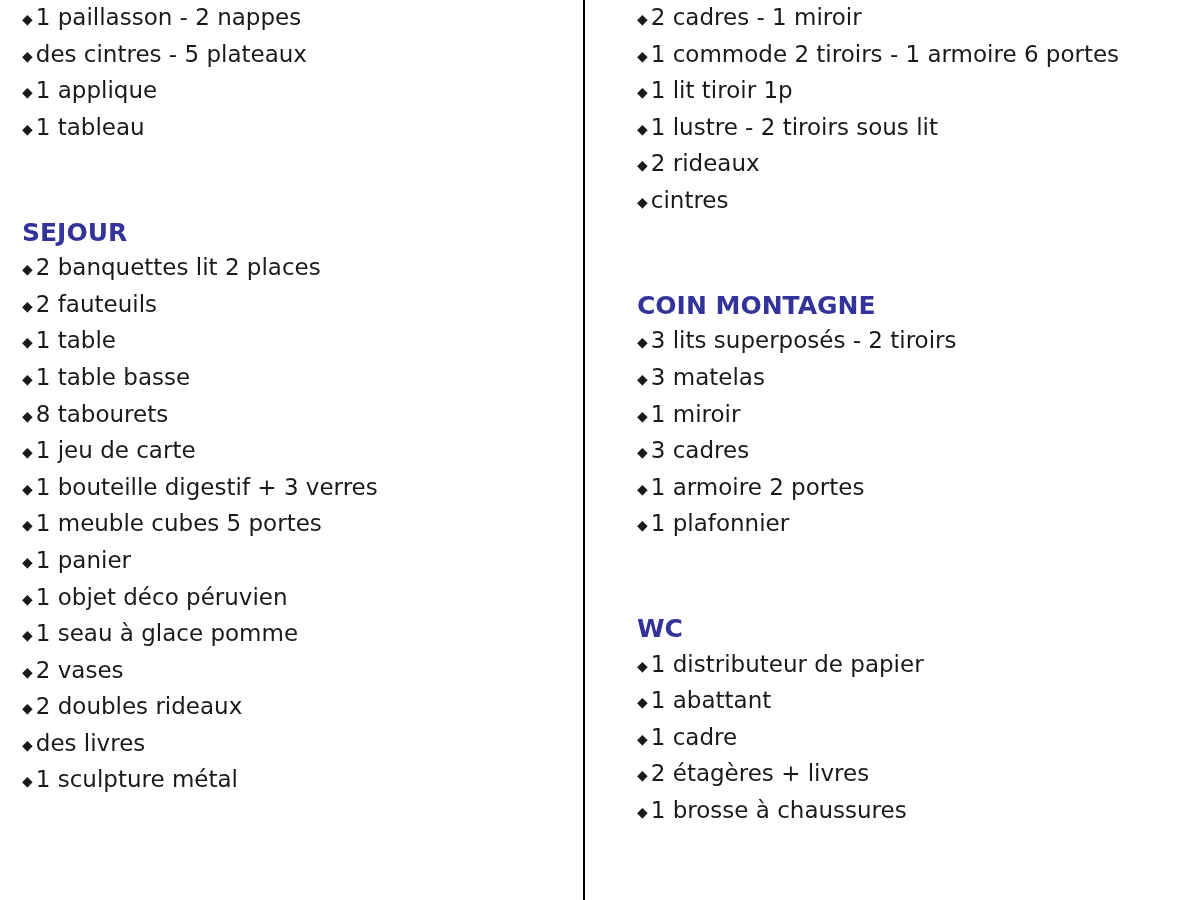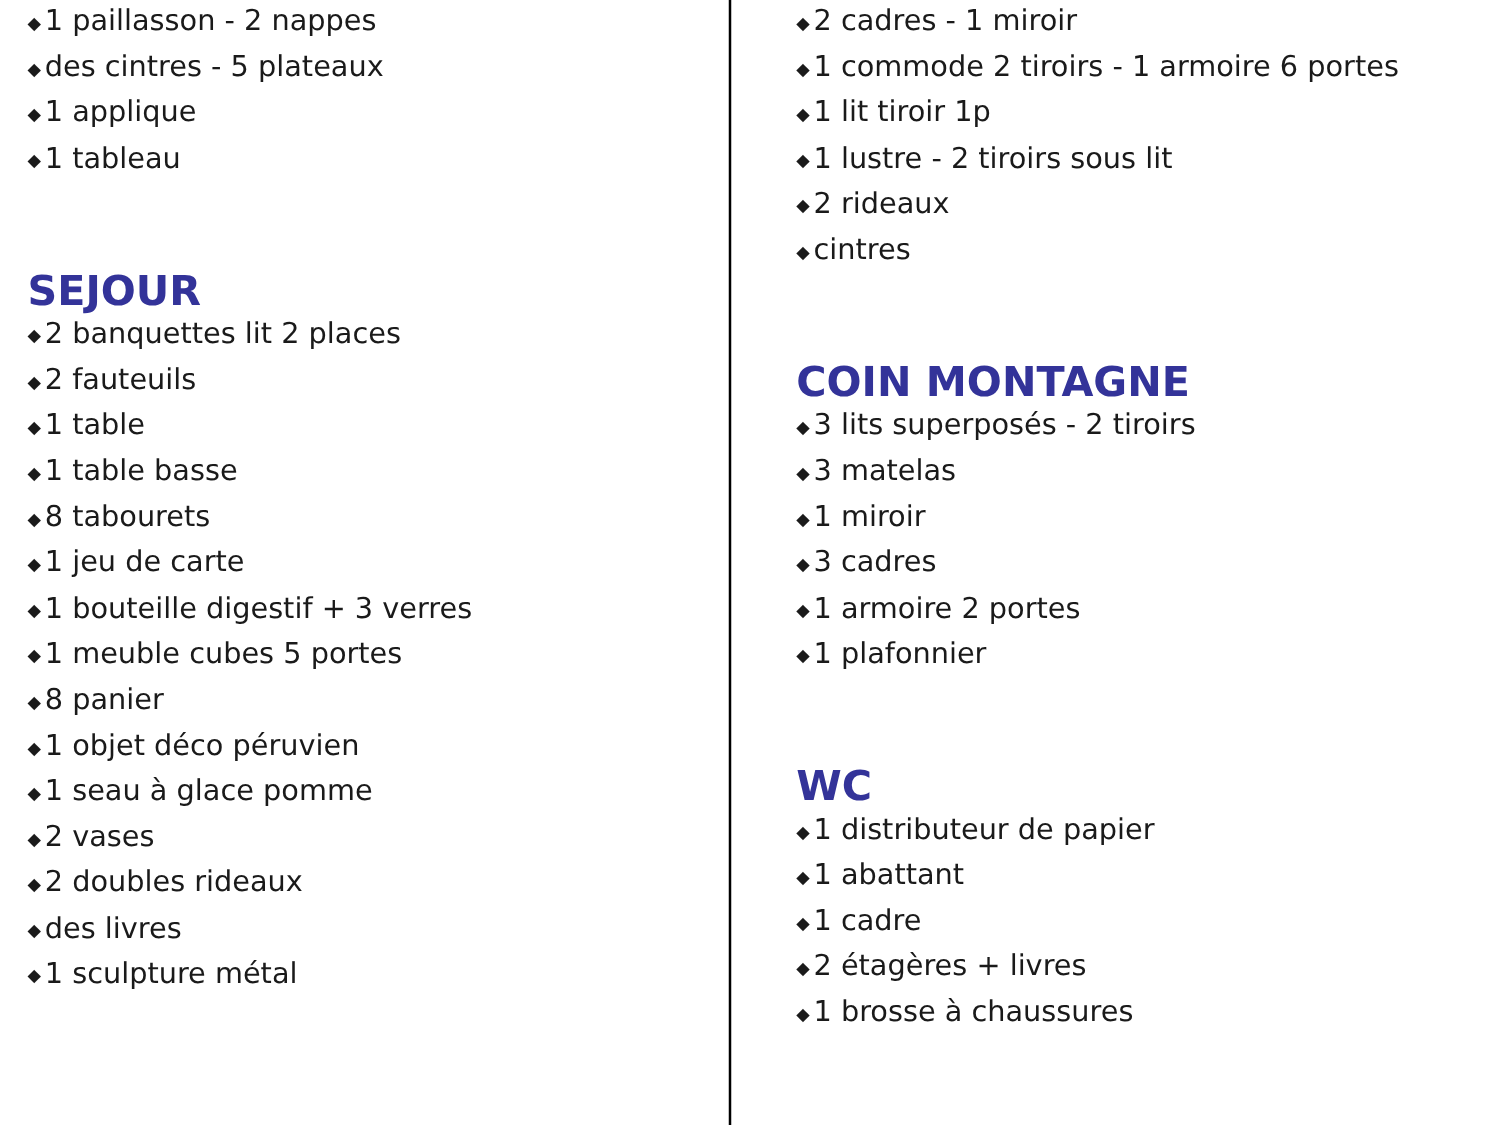--- a/index.html
+++ b/index.html
@@ -34,21 +34,21 @@
     font-size: 23px;
     white-space: nowrap;
   }
   .bullet {
     font-size: 14px;
     margin-right: 3px;
     vertical-align: 1px;
   }
   .heading {
     line-height: 34.6px;
-    font-size: 33px;
+    font-size: 25px;
     font-weight: bold;
     color: #333399;
     white-space: nowrap;
   }
   .spacer {
     height: 69.2px;
   }
 </style>
 </head>
 <body>
@@ -84,21 +84,21 @@
 
         <div class="item"><span class="bullet">◆</span><span>8 tabourets</span></div>
 
         <div class="item"><span class="bullet">◆</span><span>1 jeu de carte</span></div>
 
         <div class="item"><span class="bullet">◆</span><span>1 bouteille digestif + 3 verres</span></div>
 
         <div class="item"><span class="bullet">◆</span><span>1 meuble cubes 5 portes</span></div>
 
 
-        <div class="item"><span class="bullet">◆</span><span>8 panier</span></div>
+        <div class="item"><span class="bullet">◆</span><span>1 panier</span></div>
 
 
 
         <div class="item"><span class="bullet">◆</span><span>1 objet déco péruvien</span></div>
 
         <div class="item"><span class="bullet">◆</span><span>1 seau à glace pomme</span></div>
 
         <div class="item"><span class="bullet">◆</span><span>2 vases</span></div>
 
         <div class="item"><span class="bullet">◆</span><span>2 doubles rideaux</span></div>

